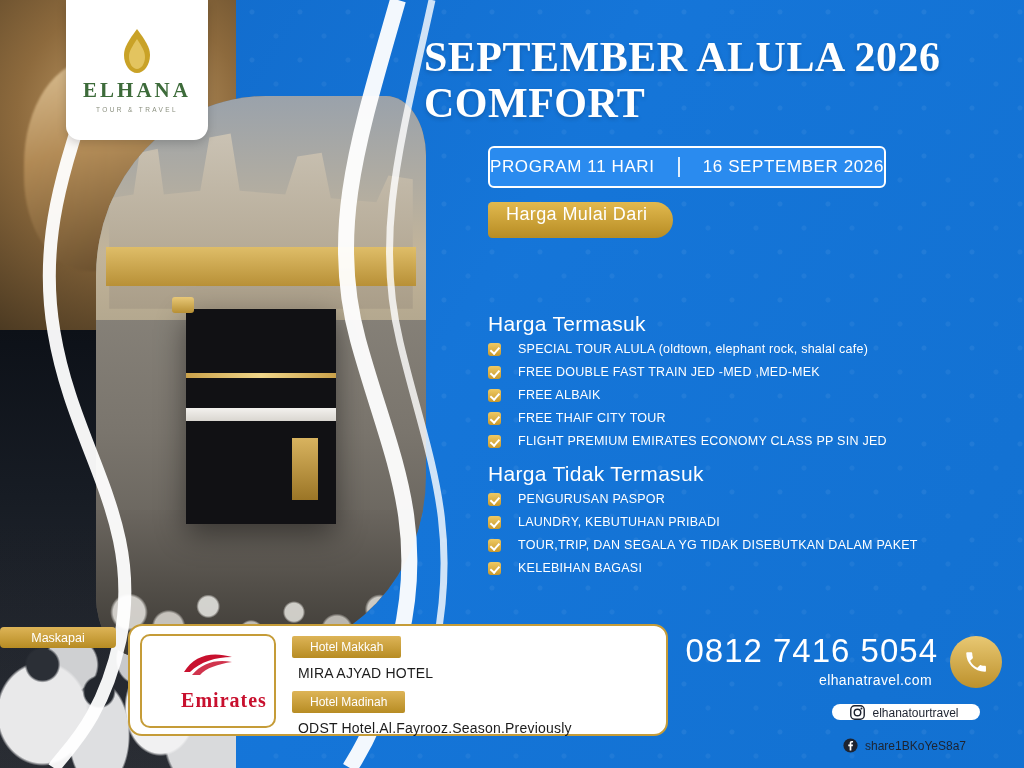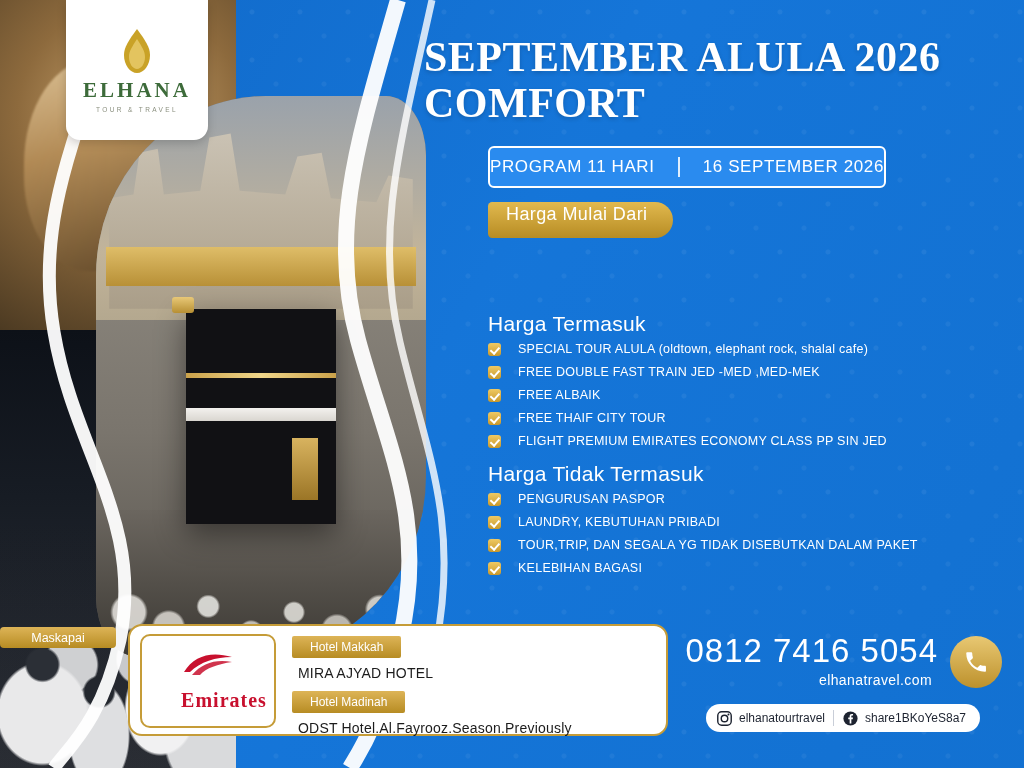--- a/index.html
+++ b/index.html
@@ -340,27 +340,28 @@
   }
   .call-badge {
     position: absolute; right: 22px; top: 636px;
     width: 52px; height: 52px; border-radius: 50%;
     background: linear-gradient(180deg,#e8c873,#bd912c);
     display:flex; align-items:center; justify-content:center;
     z-index: 7;
   }
   .social-bar {
     position: absolute; right: 44px; top: 704px;
-    height: 28px;
+    height: 16px;
     background: #ffffff;
     border-radius: 14px;
     display: flex; align-items: center;
     padding: 0 14px 0 10px;
     gap: 8px;
     z-index: 7;
+    flex-direction: column;
   }
   .social-bar .item { display:flex; align-items:center; gap:6px; }
   .social-bar .txt { font-size: 12px; color: #1d2330; }
   .sep { width:1px; height:16px; background:#c9ced8; }
 </style>
 </head>
 <body>
 
 <div id="poster">
 

